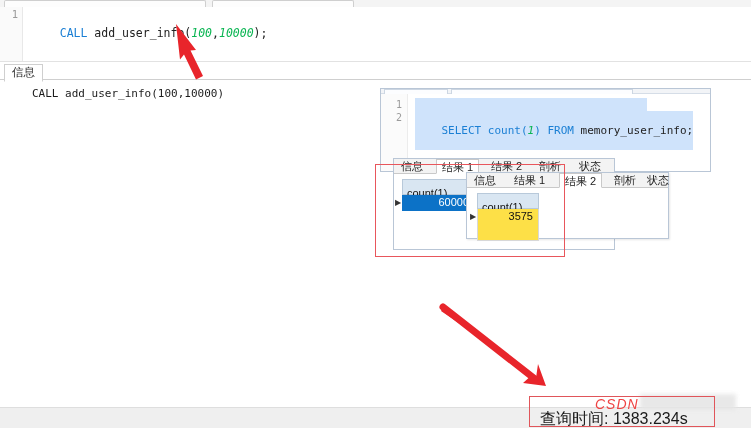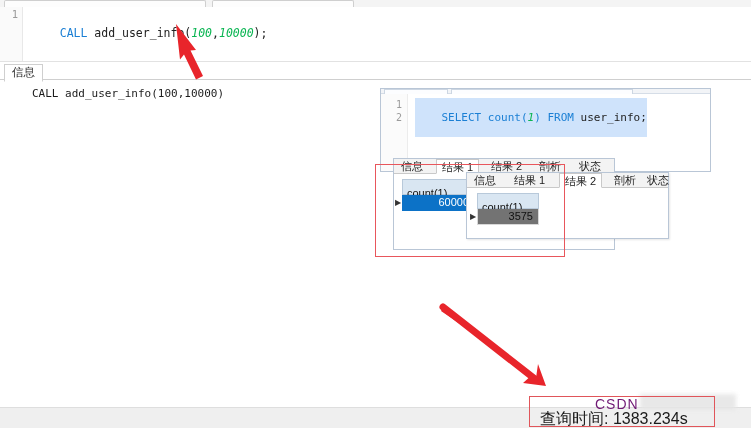--- a/index.html
+++ b/index.html
@@ -241,22 +241,22 @@
     position: absolute;
     left: 466px; top: 172px;
     width: 203px; height: 67px;
     background: #ffffff;
     border: 1px solid #b9c6d6;
     box-sizing: border-box;
     box-shadow: 1px 1px 2px rgba(0,0,0,0.10);
   }
   #res2 .grid-head { left: 10px; top: 20px; width: 62px; height: 16px; }
   #res2 .grid-cell {
-    left: 10px; top: 36px; width: 62px; height: 16px;
-    background: #737373; color: #111;
+    left: 10px; top: 36px; width: 62px; height: 32px;
+    background: #fde047; color: #111;
     border-left: 1px solid #d8d8d8;
     border-right: 1px solid #d8d8d8;
     border-bottom: 1px solid #d8d8d8;
   }
   #res2 .row-marker { left: 3px; top: 37px; }
 
   
   #statusbar {
     position: absolute;
     left: 0; bottom: 0;
@@ -278,22 +278,23 @@
     position: absolute;
     left: 540px; top: 409px;
     font-size: 16px;
     color: #1b1b1b;
     white-space: nowrap;
   }
   #csdn-mark {
     position: absolute;
     left: 595px; top: 396px;
     font-size: 14px;
-    color: #701a75;
+    color: #ef4444;
     letter-spacing: 1px;
+    font-style: italic;
   }
   #csdn-blur {
     position: absolute;
     left: 640px; top: 394px;
     width: 96px; height: 16px;
     background: #e6e6e6;
     filter: blur(2px);
     opacity: 0.9;
   }
 
@@ -342,20 +343,23 @@
   <div class="embed-topbar">
     <div class="stub a"></div>
     <div class="stub b"></div>
   </div>
   <div class="gutter2">
     <div class="ln">1</div>
     <div class="ln">2</div>
   </div>
   <div class="sql-line l1">
     <span class="kw">SELECT </span><span class="kw">count(</span><span class="num">1</span><span class="kw">) </span><span class="kw">FROM </span><span class="plain">user_info;</span>
+  </div>
+  <div class="sql-line l2">
+    <span class="kw">SELECT </span><span class="kw">count(</span><span class="num">1</span><span class="kw">) </span><span class="kw">FROM </span><span class="plain">memory_user_info;</span>
   </div>
 </div>
 
 <div id="res1">
   <div class="tabrow">
     <div class="t" style="left:2px;">信息</div>
     <div class="t active" style="left:42px;">结果 1</div>
     <div class="t" style="left:92px;">结果 2</div>
     <div class="t" style="left:140px;">剖析</div>
     <div class="t" style="left:180px;">状态</div>

